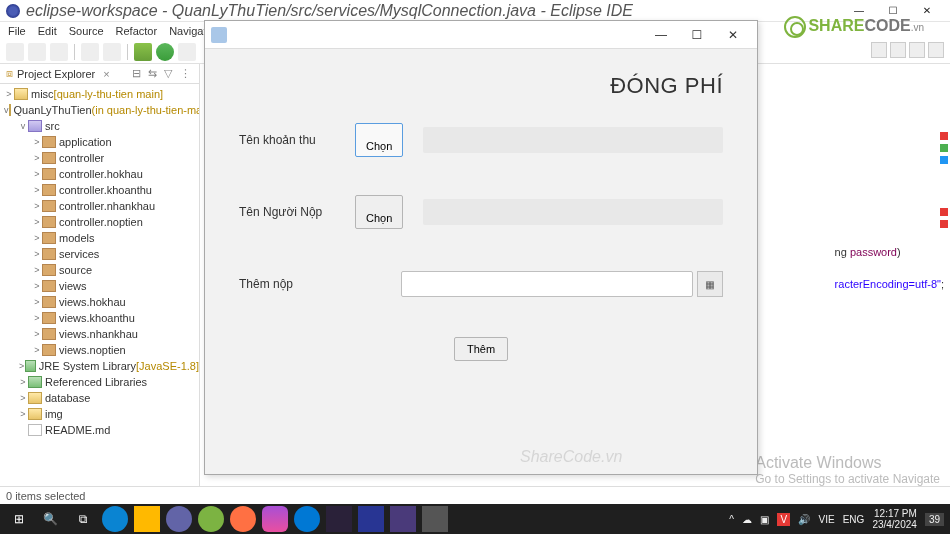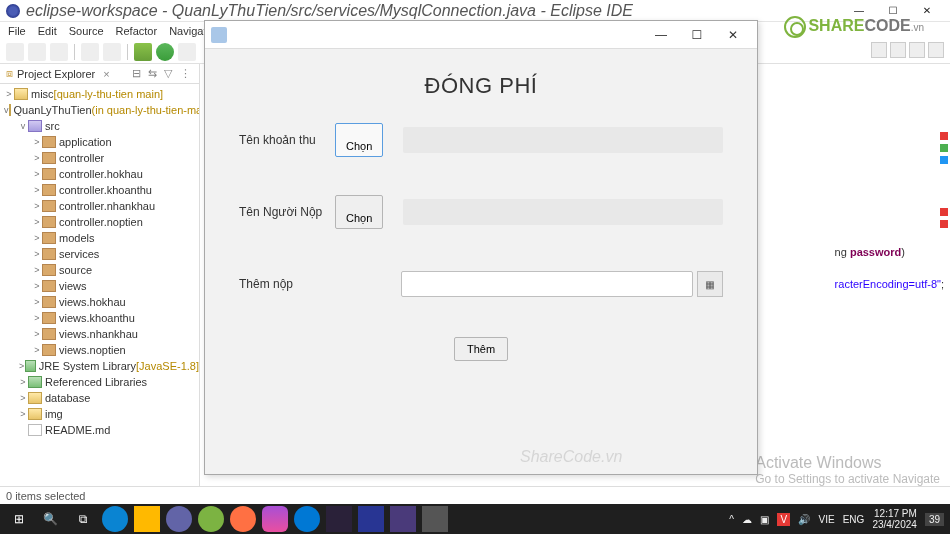--- a/index.html
+++ b/index.html
@@ -42,39 +42,39 @@
 .ico-folds { background:linear-gradient(#d1c9f2,#a79de0); border:1px solid #8574c4; }
 .ico-pkg { background:#d9a96b; border:1px solid #b5854f; }
 .ico-lib { background:linear-gradient(#b9e0b7,#7abf77); border:1px solid #5a9e57; }
 .ico-file { background:#fff; border:1px solid #bbb; }
 .node .lbl { color:#333; }
 .node .lbl.deco { color:#b58900; }
 
 
 .editor-area { flex:1; position:relative; background:#fff; }
 .editor-area .snippet { position:absolute; right:6px; top:180px; font-family:Consolas,monospace; font-size:11px; color:#333; line-height:16px; text-align:left; }
-.kw { color:#7f0055; font-weight:bold;margin-top:16px; }
+.kw { color:#7f0055; font-weight:normal;margin-top:16px; }
 .str { color:#2a00ff; }
 
 
 .rgutter { position:absolute; right:0; top:64px; width:10px; }
 .rg-b { width:8px; height:8px; margin:4px 0; }
 
 
 .dialog { position:absolute; left:204px; top:20px; width:554px; height:455px; background:#f2f2f2; border:1px solid #a8a8a8; box-shadow:2px 2px 6px rgba(0,0,0,.15); z-index:10; }
 .dlg-title { height:28px; background:#fff; display:flex; align-items:center; padding:0 6px; border-bottom:1px solid #ddd; }
 .dlg-title .di { width:16px; height:16px; background:#a9c7e8; border-radius:2px; }
 .dlg-title .ctls { margin-left:auto; display:flex; gap:0; }
 .dlg-title .ctls span { width:36px; height:28px; display:flex; align-items:center; justify-content:center; font-size:12px; color:#333; }
 .dlg-body { padding:24px 34px 10px; }
-.dlg-h1 { text-align:center; font-size:22px; font-weight:500; color:#333; margin-bottom:28px; letter-spacing:.5px; }
+.dlg-h1 { text-align:right; font-size:22px; font-weight:500; color:#333; margin-bottom:28px; letter-spacing:.5px; }
 .frow { display:flex; align-items:center; margin-bottom:46px; height:26px; }
 .frow.tight { margin-bottom:36px; }
 .flabel { width:96px; font-size:12px; color:#333; }
-.fbtn { height:24px; padding:16px 10px; font-size:11px; background:#efefef; border:1px solid #b5b5b5; border-radius:2px; margin-right:20px; cursor:pointer; }
+.fbtn { height:24px; padding:16px 10px; font-size:11px; background:#efefef; border:1px solid #b5b5b5; border-radius:2px; margin-right:20px; cursor:pointer;margin-left:20px; }
 .fbtn.sel { border:1.5px solid #5a9de0; background:#f9f9f9; }
 .fval { flex:1; height:26px; background:#e8e8e8; border-radius:2px; }
 .fdate { flex:1; height:26px; background:#fff; border:1px solid #bfbfbf; border-radius:2px; }
 .fcal { width:26px; height:26px; background:#eaeaea; border:1px solid #bfbfbf; margin-left:4px; display:flex; align-items:center; justify-content:center; font-size:10px; color:#555; }
 .dlg-actions { text-align:center; margin-top:40px; }
 .dlg-actions .fbtn { margin:0; padding:3px 12px; }
 
 .wm1 { position:absolute; left:520px; top:448px; font-size:16px; color:rgba(100,100,100,.2); z-index:50; font-style:italic; }
 .wm2 { position:absolute; left:330px; top:538px; font-size:12px; color:rgba(100,100,100,.25); z-index:50; }
 .actwin { position:absolute; right:10px; bottom:48px; text-align:left; color:#bbb; font-size:12px; }

